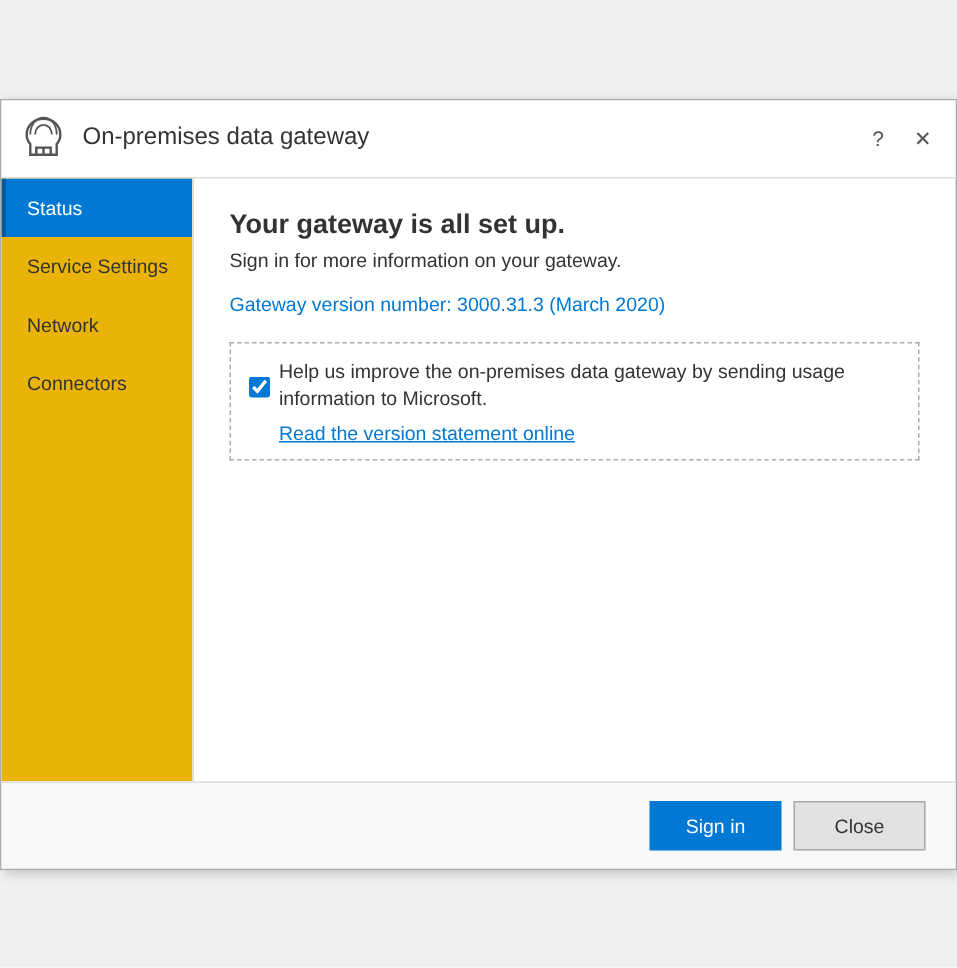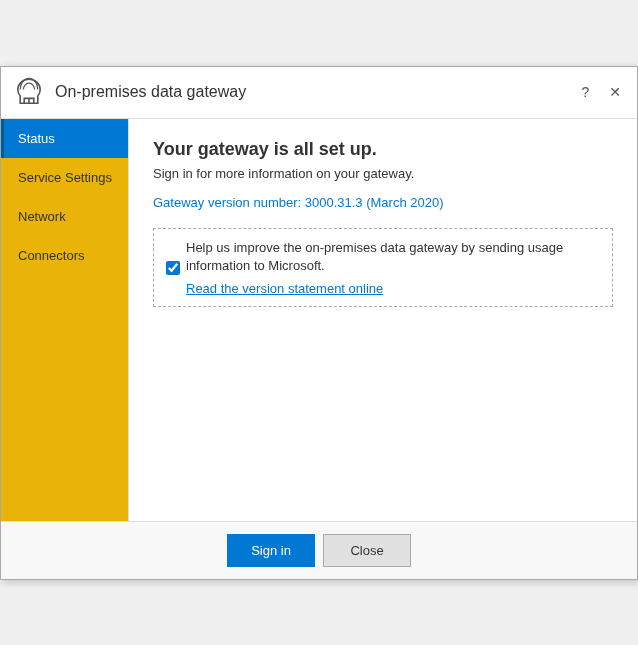--- a/index.html
+++ b/index.html
@@ -107,21 +107,21 @@
     .checkbox-area {
       border: 1px dashed #aaa;
       padding: 10px 12px;
       display: flex;
       flex-direction: column;
       gap: 6px;
       max-width: 460px;
     }
     .checkbox-row {
       display: flex;
-      align-items: flex-end;
+      align-items: center;
       gap: 6px;
     }
     .checkbox-row input[type="checkbox"] {
       margin-top: 2px;
       accent-color: #0078d4;
       width: 14px;
       height: 14px;
       flex-shrink: 0;
     }
     .checkbox-label {
@@ -131,21 +131,21 @@
     }
     .privacy-link {
       font-size: 13px;
       color: #0078d4;
       text-decoration: underline;
       cursor: pointer;
       padding-left: 20px;
     }
     .footer {
       display: flex;
-      justify-content: center;
+      justify-content: flex-end;
       padding: 12px 20px;
       gap: 8px;
       border-top: 1px solid #ddd;
       background: #f8f8f8;
     }
     .btn-signin {
       background: #0078d4;
       color: #fff;
       border: none;
       padding: 8px 24px;

